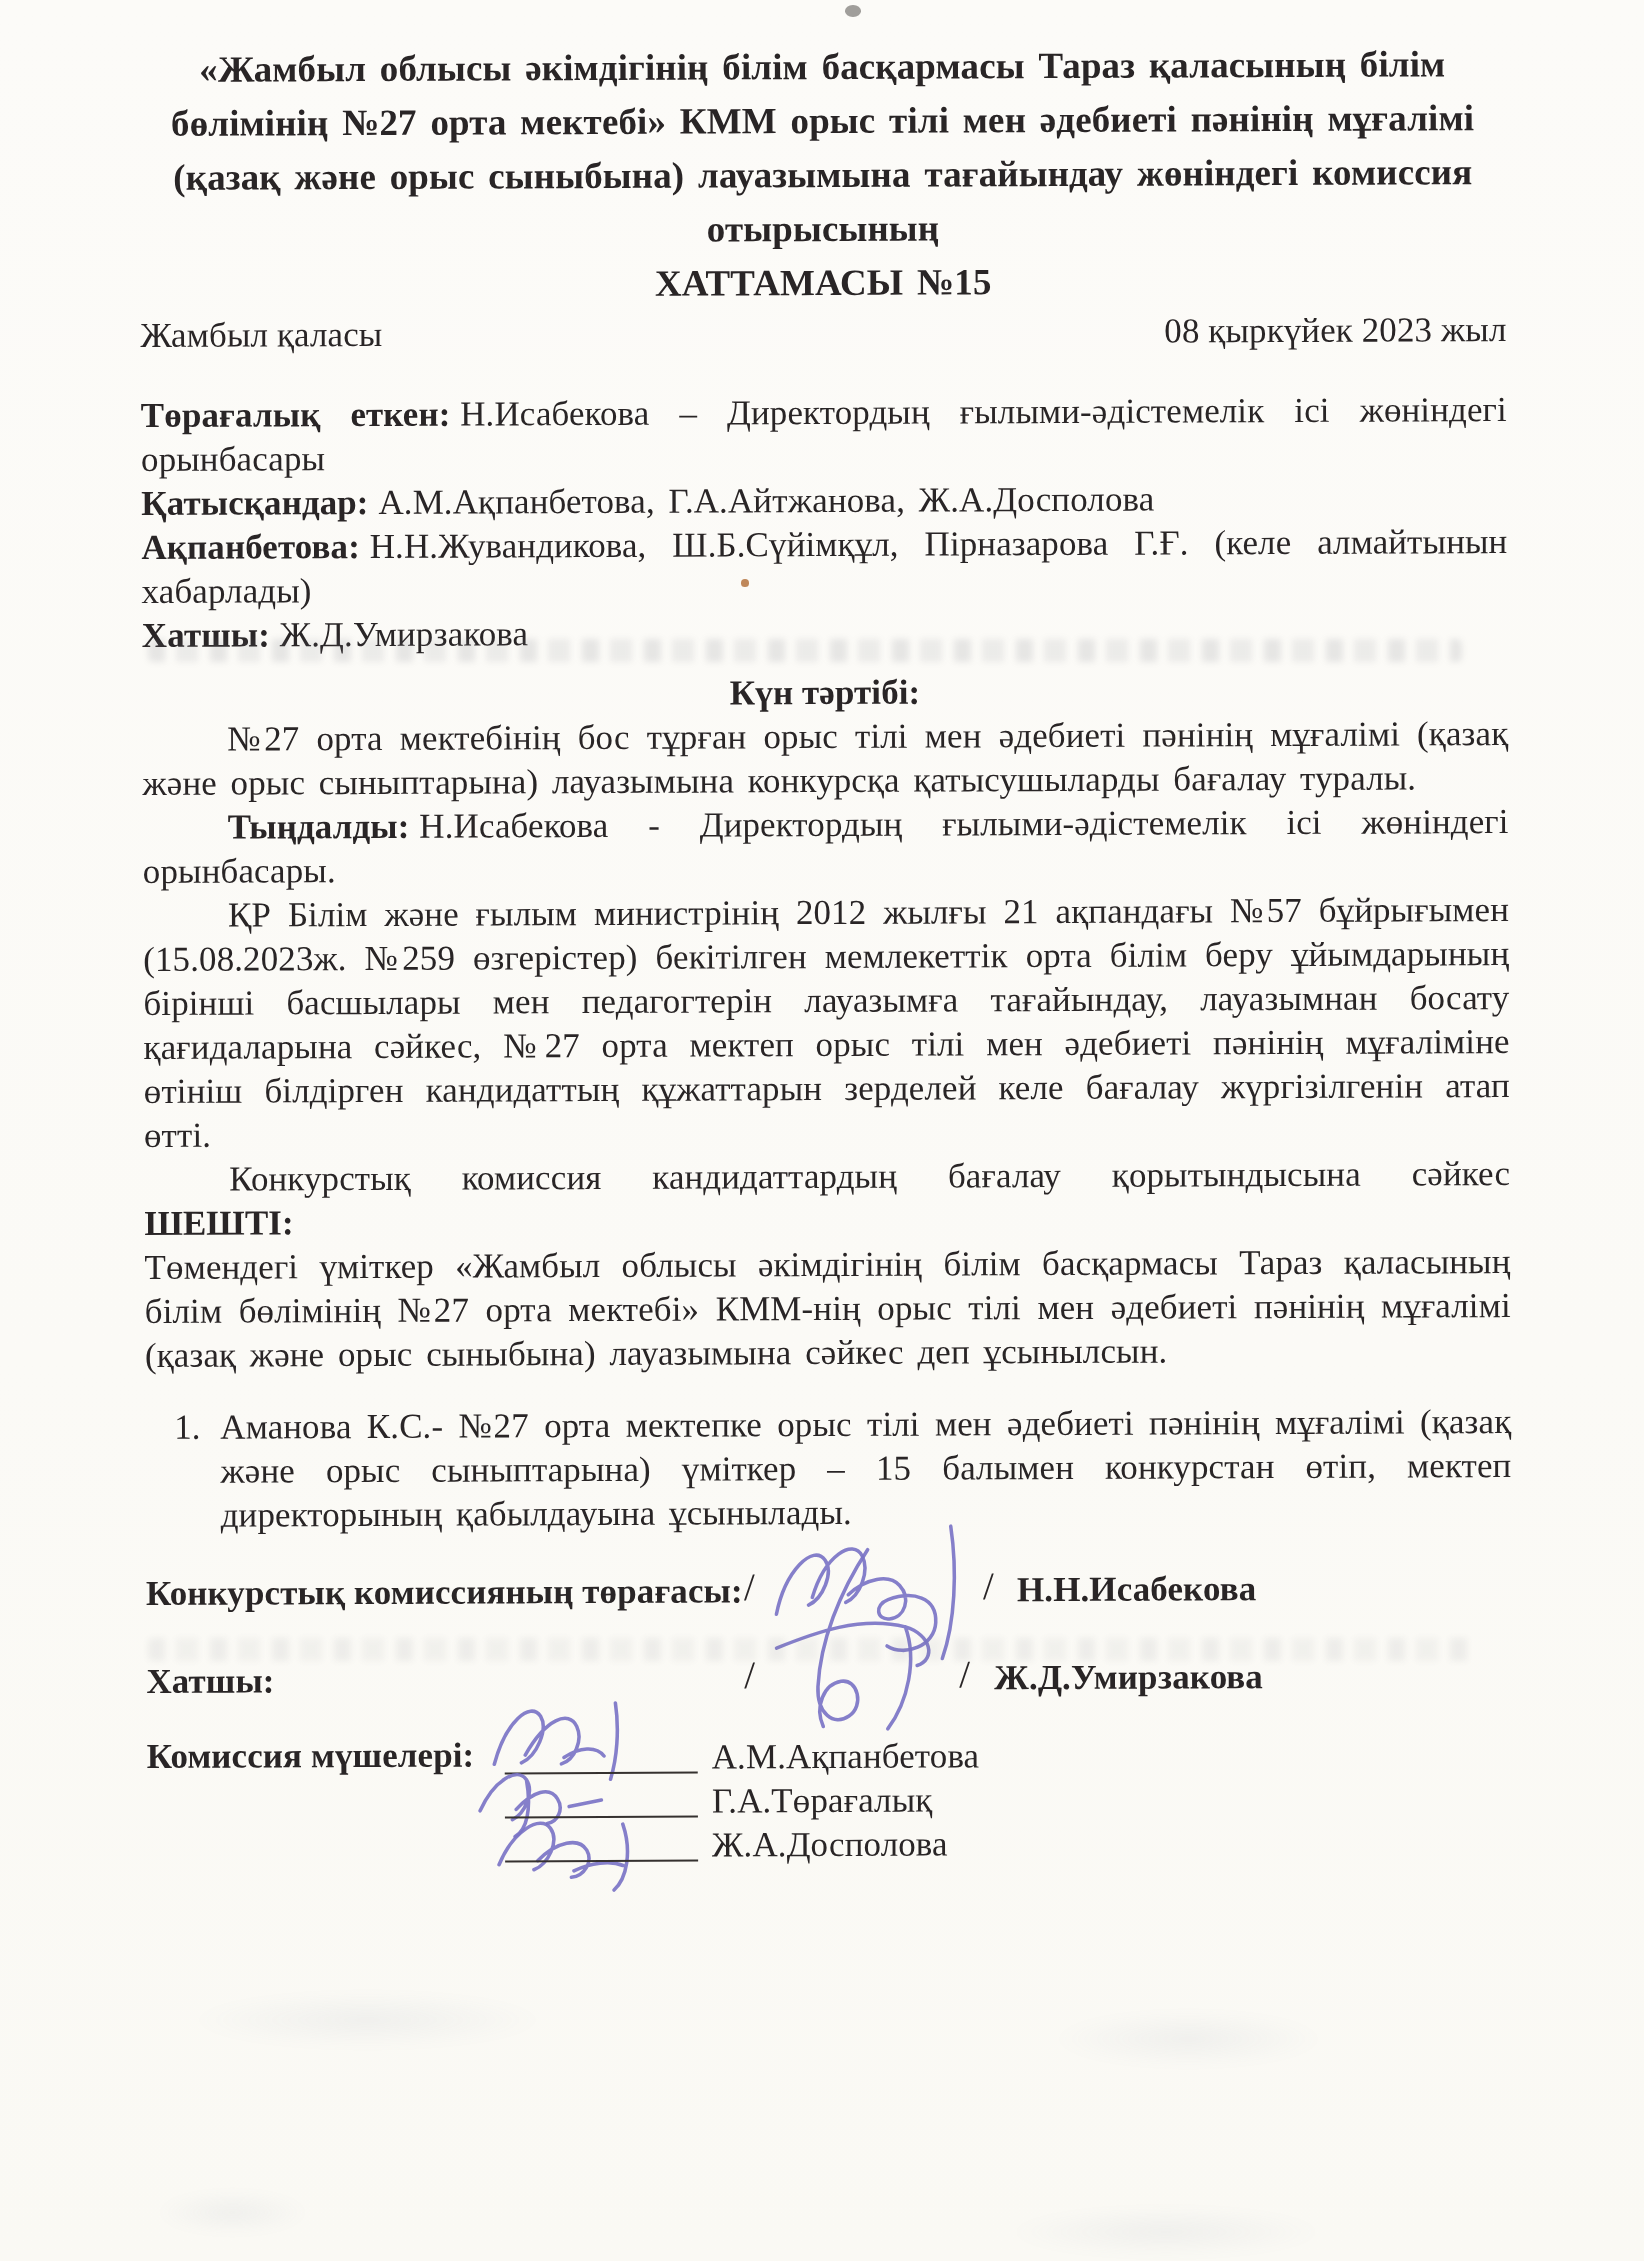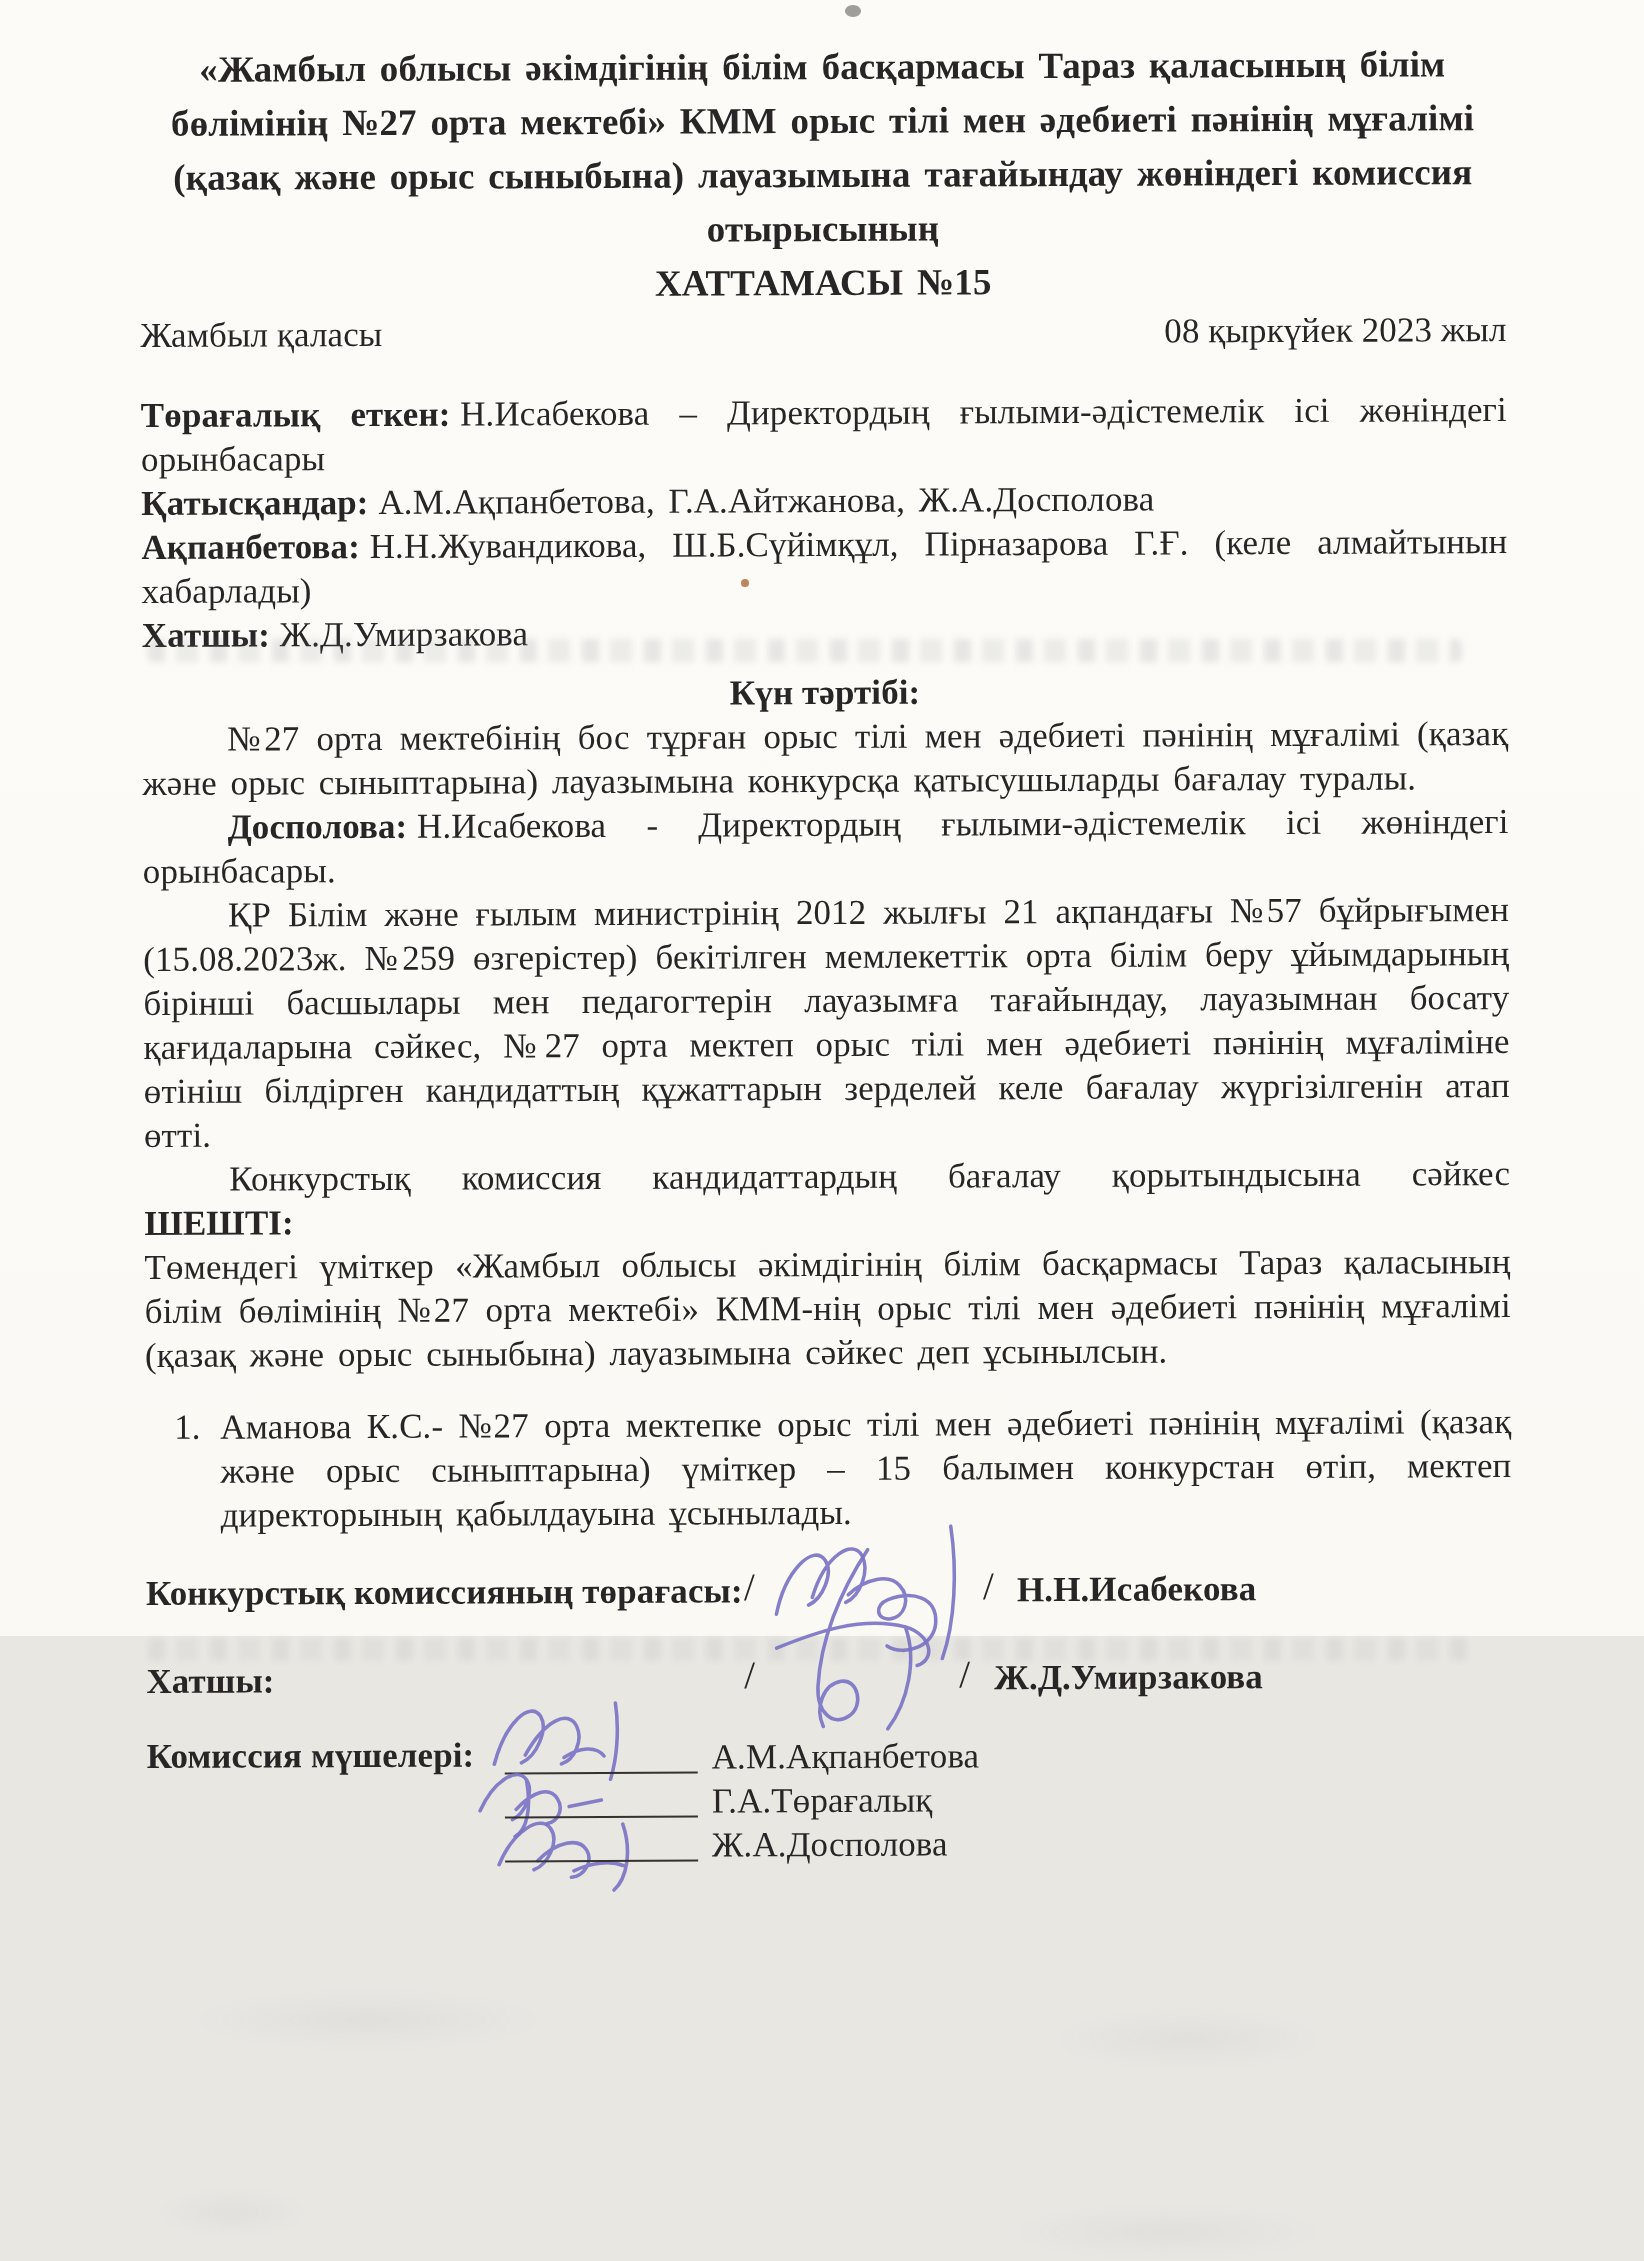--- a/index.html
+++ b/index.html
@@ -4,21 +4,21 @@
 <style>
   html,body { margin:0; padding:0; }
   body {
     width:1644px; height:2261px;
     background:#e9e7e2;
     font-family:"Liberation Serif","DejaVu Serif",serif;
     overflow:hidden;
   }
   .page {
     position:relative;
-    width:1644px; height:1636px;
+    width:1644px; height:2261px;
     background:linear-gradient(180deg,#fcfbf8 0%,#fbfaf6 60%,#faf9f4 100%);
     color:#292526;
   }
   .content {
     position:absolute; left:139px; top:0; width:1366px; height:2261px;
     transform:rotate(-0.25deg); transform-origin:50% 0;
     font-size:35px; line-height:44px;
     letter-spacing:0.1px;
   }
   .b { font-weight:bold; }
@@ -102,21 +102,21 @@
       <p class="just">
         <span class="b lbl">Хатшы:</span><span>Ж.Д.Умирзакова</span>
       </p>
     </div>
 
     <div class="agenda-head">Күн тәртібі:</div>
 
     <p class="just indent">№27 орта мектебінің бос тұрған орыс тілі мен әдебиеті пәнінің мұғалімі (қазақ және орыс сыныптарына) лауазымына конкурсқа  қатысушыларды бағалау  туралы.</p>
 
     <p class="just indent">
-      <span class="b lbl">Досполова:</span><span>Н.Исабекова - Директордың ғылыми-әдістемелік ісі жөніндегі орынбасары.</span>
+      <span class="b lbl">Тыңдалды:</span><span>Н.Исабекова - Директордың ғылыми-әдістемелік ісі жөніндегі орынбасары.</span>
     </p>
 
     <p class="just indent">ҚР Білім және ғылым министрінің  2012 жылғы 21 ақпандағы №57 бұйрығымен (15.08.2023ж. №259 өзгерістер) бекітілген мемлекеттік орта білім беру ұйымдарының бірінші басшылары мен педагогтерін лауазымға тағайындау, лауазымнан босату қағидаларына сәйкес, №27 орта мектеп орыс тілі мен әдебиеті пәнінің мұғаліміне өтініш білдірген кандидаттың құжаттарын зерделей келе бағалау жүргізілгенін атап өтті.</p>
 
     <p class="just indent stretch">Конкурстық комиссия кандидаттардың бағалау қорытындысына сәйкес</p>
 
     <p class="decided">ШЕШТІ:</p>
 
     <p class="just">Төмендегі үміткер «Жамбыл облысы әкімдігінің білім басқармасы Тараз қаласының білім бөлімінің №27 орта мектебі» КММ-нің орыс тілі мен әдебиеті пәнінің мұғалімі (қазақ және орыс сыныбына) лауазымына сәйкес деп ұсынылсын.</p>
 

